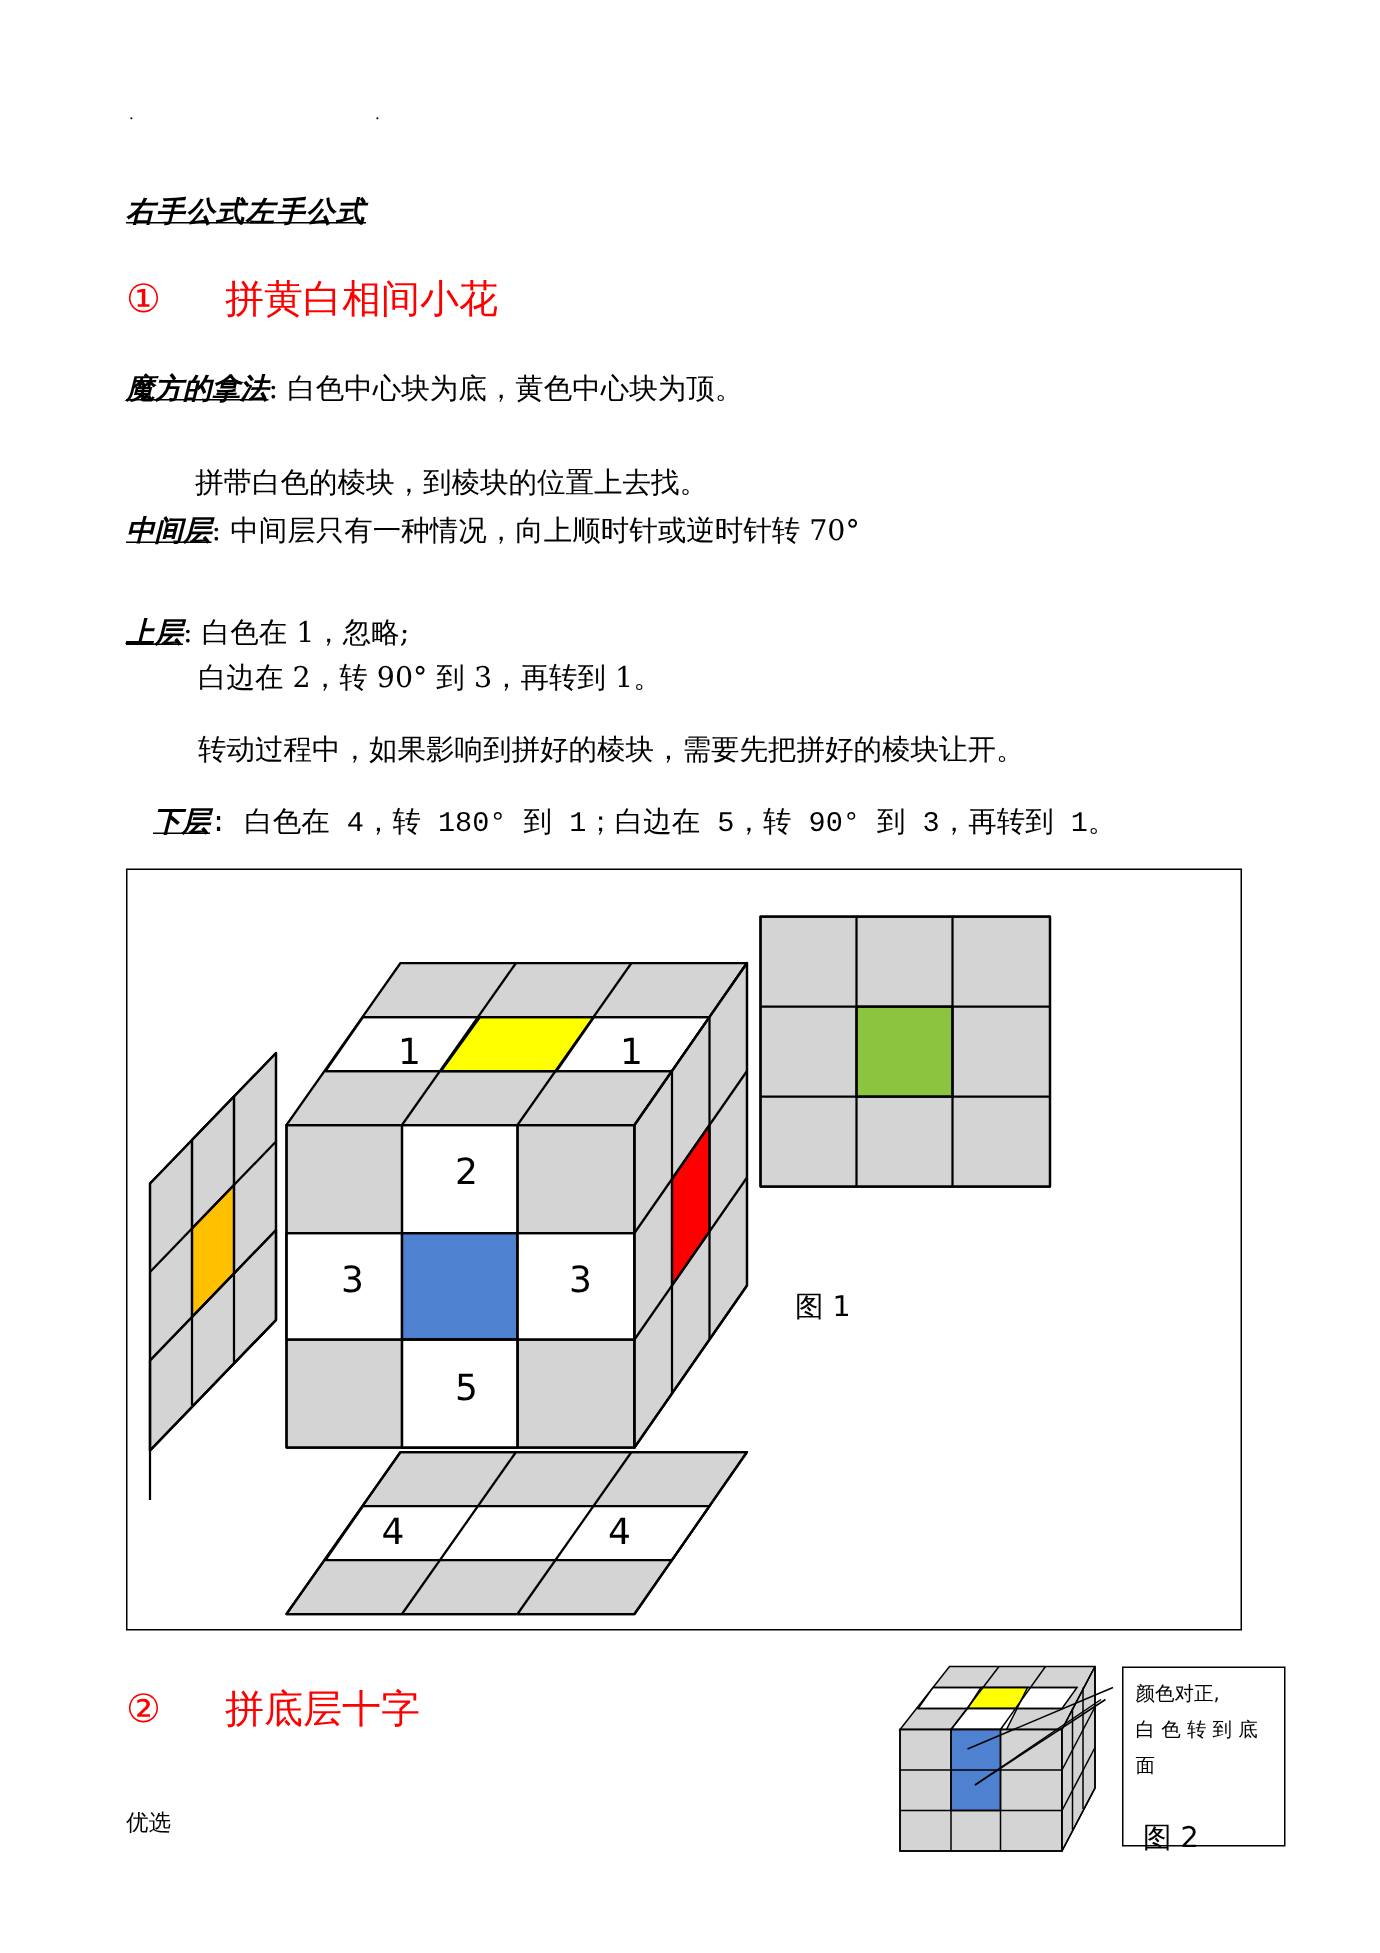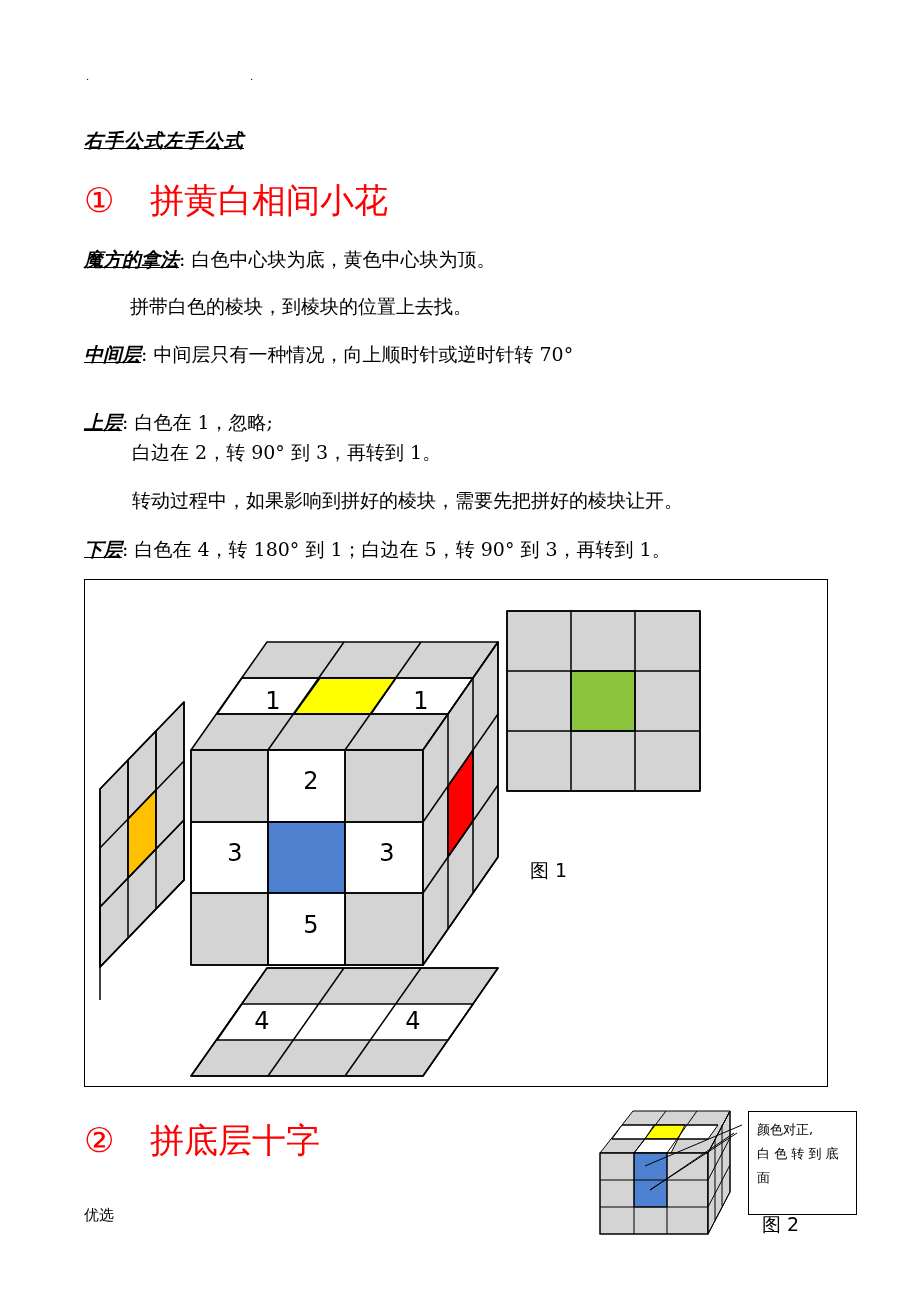--- a/index.html
+++ b/index.html
@@ -2,51 +2,51 @@
 <html><head>
 <meta charset="utf-8">
 <style>
   html, body { margin: 0; padding: 0; background: #ffffff; }
   body { width: 920px; height: 1302px; position: relative; overflow: hidden;
          font-family: "DejaVu Serif", "Liberation Serif", serif; color: #000; }
   .abs { position: absolute; }
   .dot { font-size: 10px; line-height: 10px; }
   .heading-small { left: 84px; top: 128px; font-size: 19px; font-style: italic; font-weight: bold;
                    text-decoration: underline; letter-spacing: 1px; }
-  .section-title { color: #ff0000; font-size: 34px; line-height: 36px; }
+  .section-title { color: #ff0000; font-size: 26px; line-height: 36px; }
   .section-title .num { display: inline-block; width: 66px; }
   .line { font-size: 19px; line-height: 24px; white-space: nowrap; }
   .line .lbl { font-weight: bold; font-style: italic; text-decoration: underline; }
   .figure-frame { left: 84px; top: 579px; width: 744px; height: 508px; border: 1.5px solid #000; box-sizing: border-box; }
   .fig-caption { font-family: "DejaVu Sans", sans-serif; font-size: 19px; }
   .footer { font-family: "DejaVu Sans", sans-serif; font-size: 15px; }
-  .note-box { left: 748px; top: 1111px; width: 109px; height: 104px; border: 1.5px solid #000; box-sizing: border-box;
+  .note-box { left: 748px; top: 1111px; width: 109px; height: 120px; border: 1.5px solid #000; box-sizing: border-box;
               font-family: "DejaVu Sans", sans-serif; font-size: 13px; line-height: 24px; padding: 6px 8px; }
   svg { position: absolute; left: 0; top: 0; }
   svg text { font-family: "DejaVu Sans", sans-serif; }
 </style>
 </head>
 <body>
 
 <div class="abs dot" style="left:86px;top:72px;">.</div>
 <div class="abs dot" style="left:250px;top:72px;">.</div>
 
 <div class="abs heading-small">右手公式左手公式</div>
 
 <div class="abs section-title" style="left:84px;top:182px;">
   <span class="num">①</span><span>拼黄白相间小花</span>
 </div>
 
 <div class="abs line" style="left:84px;top:247px;text-align:center;"><span class="lbl">魔方的拿法</span><span>: 白色中心块为底，黄色中心块为顶。</span></div>
-<div class="abs line" style="left:130px;top:294px;">拼带白色的棱块，到棱块的位置上去找。</div>
+<div class="abs line" style="left:130px;top:310px;">拼带白色的棱块，到棱块的位置上去找。</div>
 <div class="abs line" style="left:84px;top:342px;"><span class="lbl">中间层</span><span>: 中间层只有一种情况，向上顺时针或逆时针转 70°</span></div>
 <div class="abs line" style="left:84px;top:410px;"><span class="lbl">上层</span><span>: 白色在 1，忽略;</span></div>
 <div class="abs line" style="left:132px;top:440px;">白边在 2，转 90° 到 3，再转到 1。</div>
 <div class="abs line" style="left:132px;top:488px;">转动过程中，如果影响到拼好的棱块，需要先把拼好的棱块让开。</div>
-<div class="abs line" style="left:84px;top:537px;"><span class="lbl">下层</span><span>: 白色在 4，转 180° 到 1；白边在 5，转 90° 到 3，再转到 1。</span></div>
+<div class="abs line" style="left:102px;top:537px;font-family:Liberation Mono, monospace;"><span class="lbl">下层</span><span>: 白色在 4，转 180° 到 1；白边在 5，转 90° 到 3，再转到 1。</span></div>
 
 <div class="abs figure-frame"></div>
 
 <svg width="920" height="1302">
   <g stroke="#000" stroke-width="1.5" stroke-linejoin="round">
 
     <g>
       <polygon points="100,789 184,702 184,880 100,967" fill="#d4d4d4"></polygon>
       <polygon points="128,760 156,731 156,790 128,819" fill="#d4d4d4"></polygon>
       <polygon points="128,819 156,790 156,849 128,878" fill="#ffc000"></polygon>

